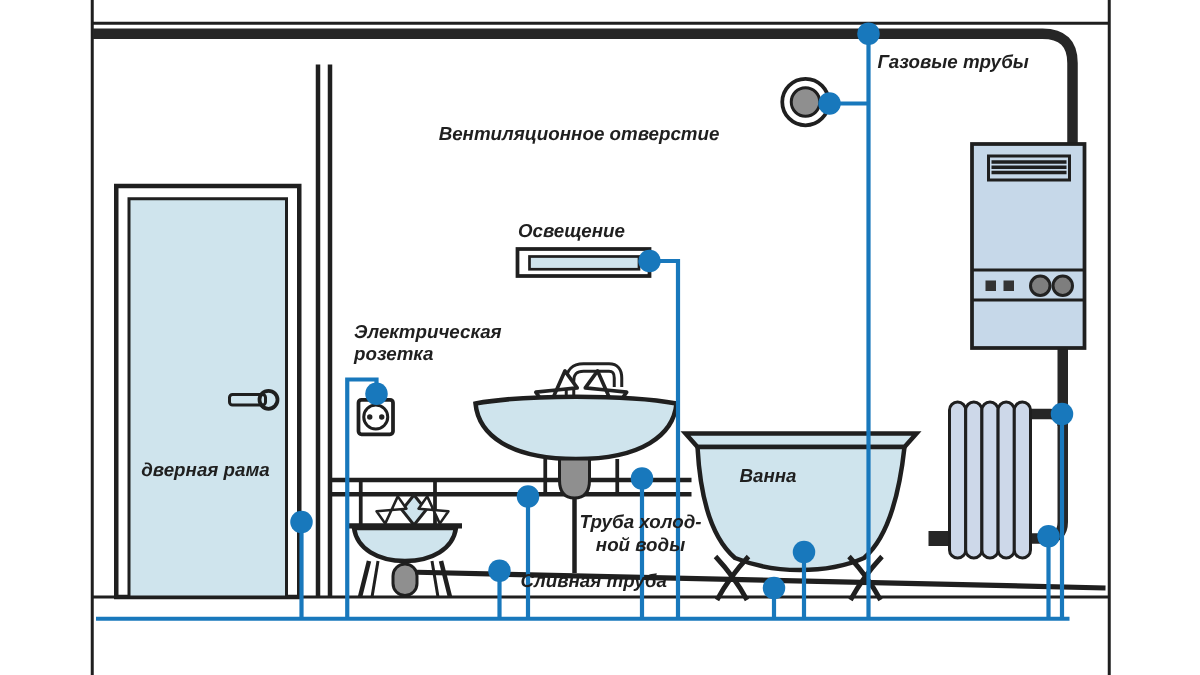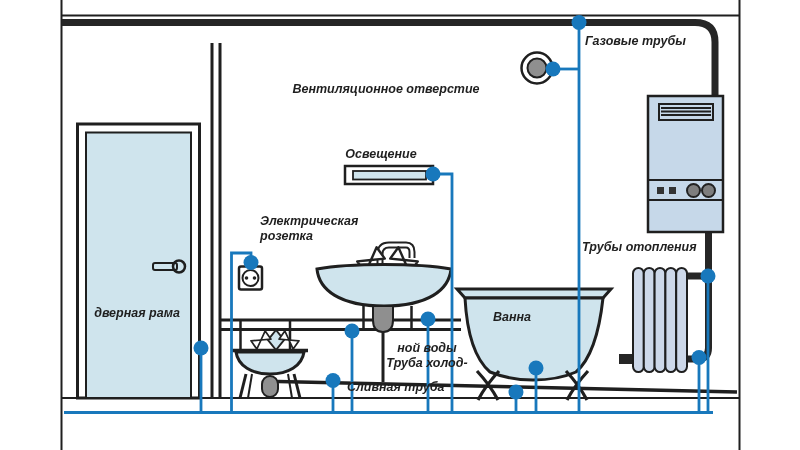--- a/index.html
+++ b/index.html
@@ -175,35 +175,34 @@
   </svg>
 
   <div class="lbl center" style="left:271px;top:49px;width:230px;margin-top:33px;">
     <span class="ln">Вентиляционное отверстие</span>
   </div>
 
   <div class="lbl" style="left:585px;top:34px;">Газовые трубы</div>
 
   <div class="lbl center" style="left:331px;top:147px;width:100px;">Освещение</div>
 
-  <div class="lbl" style="left:260px;top:214px;">
+  <div class="lbl" style="left:236px;top:214px;">
     <span class="ln">Электрическая</span>
     <span class="ln">розетка</span>
   </div>
 
 
   <div class="lbl center" style="left:67px;top:306px;width:140px;">
     <span class="ln">дверная рама</span>
   </div>
 
   <div class="lbl center" style="left:477px;top:310px;width:70px;">Ванна</div>
 
   <div class="lbl center" style="left:377px;top:341px;width:100px;">
+    <span class="ln">Труба холод-</span>
     <span class="ln">ной воды</span>
-    <span class="ln">Труба холод-</span>
   </div>
 
   <div class="lbl" style="left:347px;top:380px;">Сливная труба</div>
 
-  <div class="lbl" style="left:582px;top:240px;">Трубы отопления</div>
 
 
 </div>
 
 </body></html>

